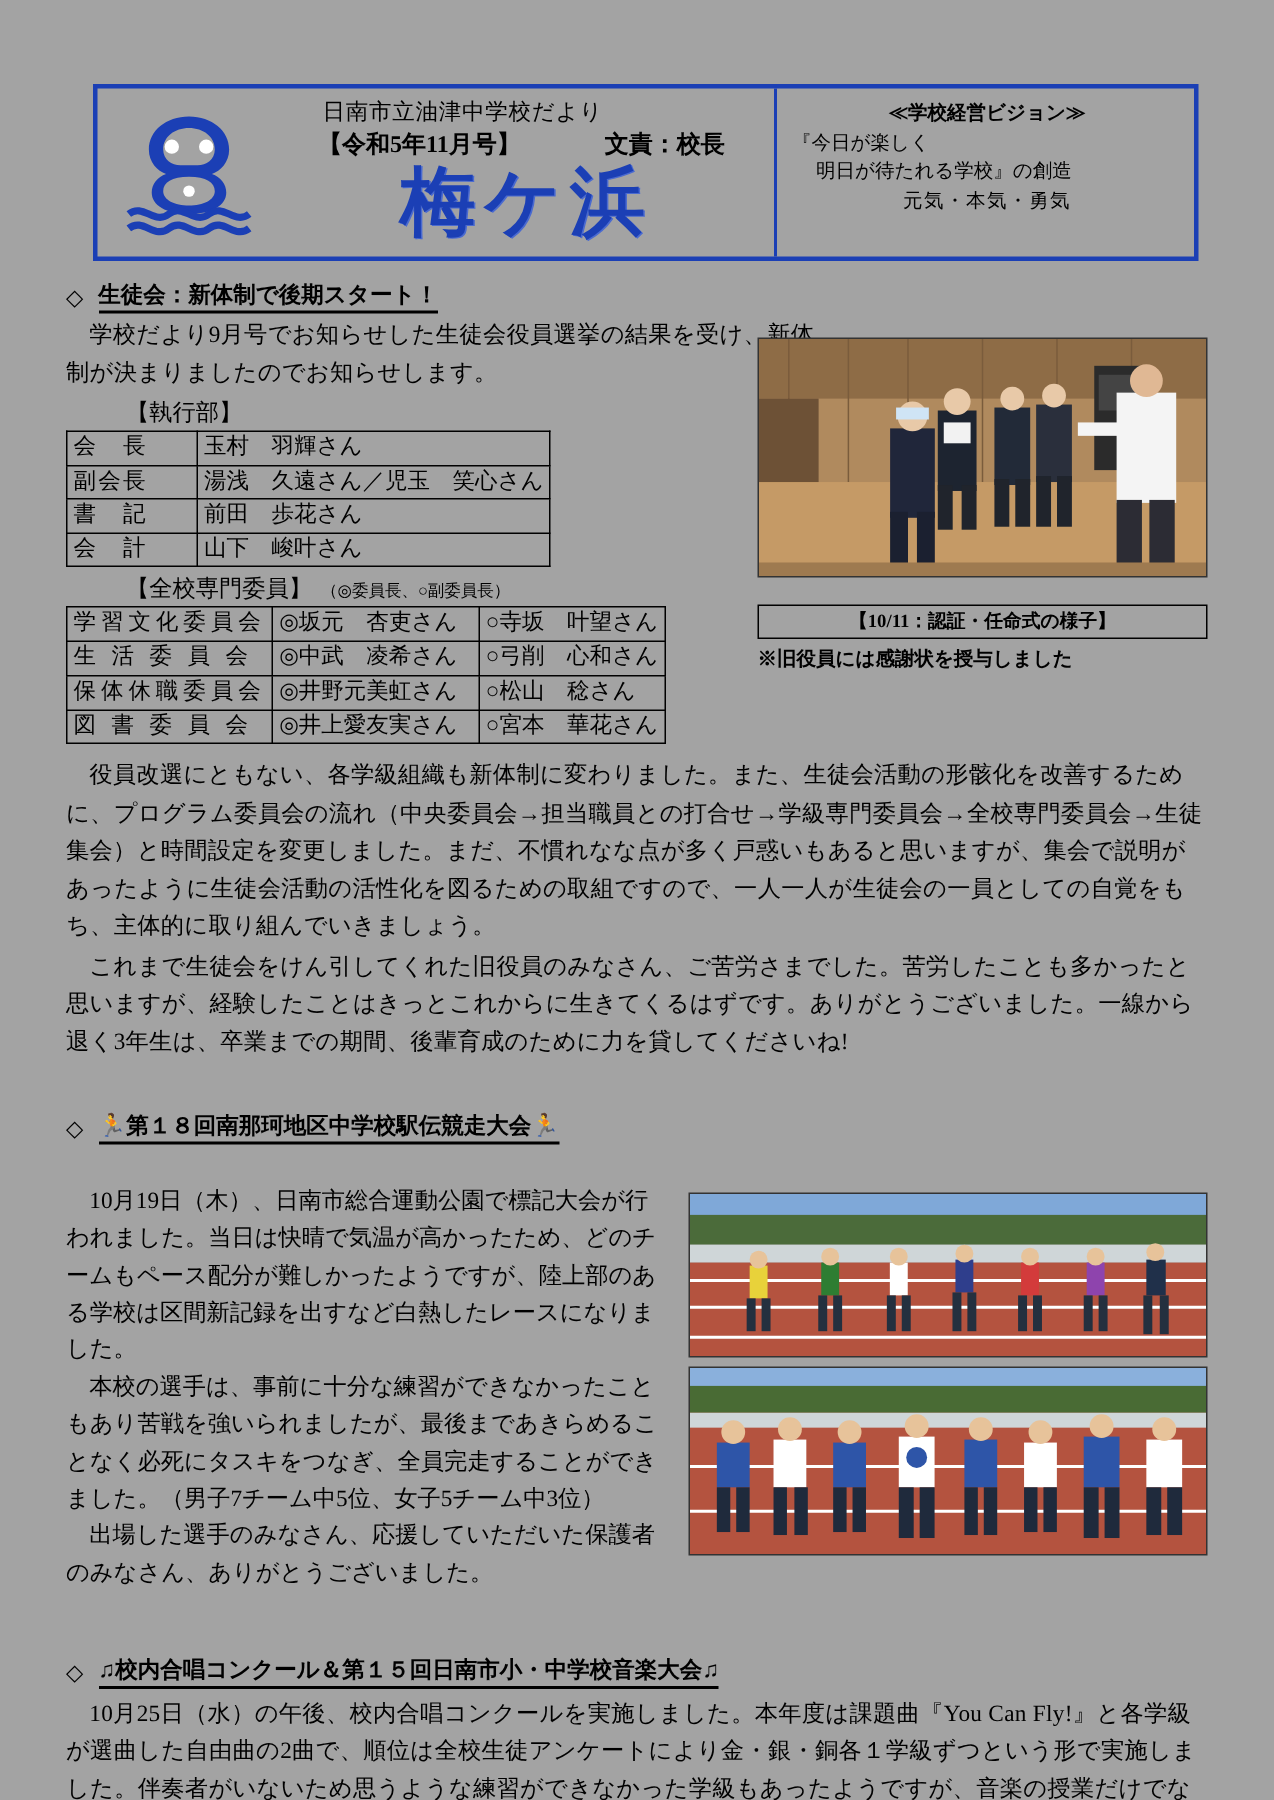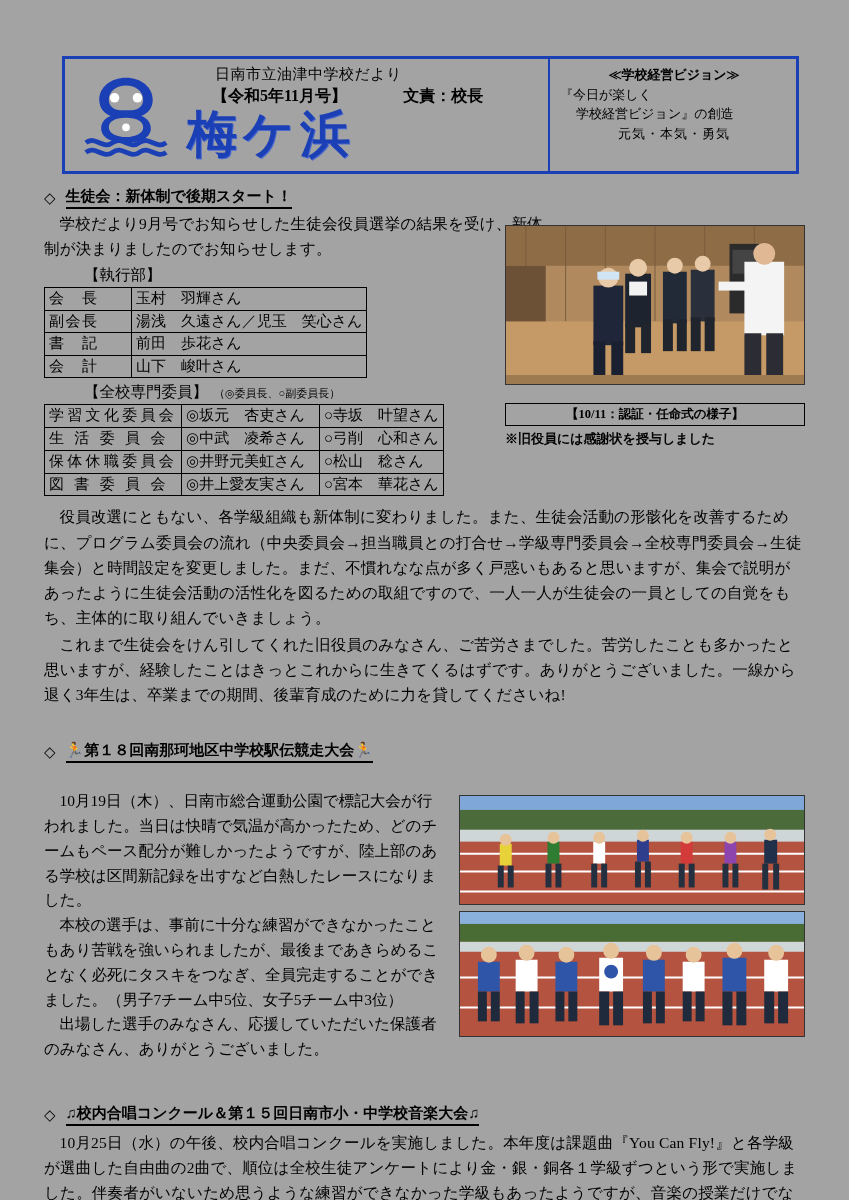--- a/index.html
+++ b/index.html
@@ -64,28 +64,29 @@
     margin-top: 2px;
     display: flex;
     align-items: baseline;
     gap: 56px;
     text-align: center;
   }
   .mast-title {
     font-size: 50px;
     font-weight: bold;
     color: #1b3fb5;
+    text-align: center;
     letter-spacing: 6px;
     line-height: 1;
     margin-top: 2px;
     font-family: "DejaVu Serif", serif;
     text-shadow: 1px 1px 0 #4a6ad0;
   }
   .masthead-right {
-    width: 248px;
+    width: 280px;
     flex: 0 0 auto;
     border-left: 2px solid #1b3fb5;
     font-size: 13px;
     line-height: 1.5;
     padding: 6px 4px 0 6px;
     box-sizing: border-box;
     text-align: center;
   }
   .mr-1 { font-weight: bold; }
   .mr-2 { text-align: left; padding-left: 4px;}
@@ -229,21 +230,21 @@
       <div class="mast-line1">日南市立油津中学校だより</div>
       <div class="mast-line2">
         <span>【令和5年11月号】</span>
         <span>文責：校長</span>
       </div>
       <div class="mast-title">梅ケ浜</div>
     </div>
     <div class="masthead-right">
       <div class="mr-1">≪学校経営ビジョン≫</div>
       <div class="mr-2">『今日が楽しく</div>
-      <div class="mr-3">学校経営ビジョン』の創造</div>
+      <div class="mr-3">明日が待たれる学校』の創造</div>
       <div class="mr-5">元気・本気・勇気</div>
     </div>
   </div>
 
   <div class="sec-head">
     <span class="dia">◇</span>
     <span class="under">生徒会：新体制で後期スタート！</span>
   </div>
 
   <div class="top-area">

